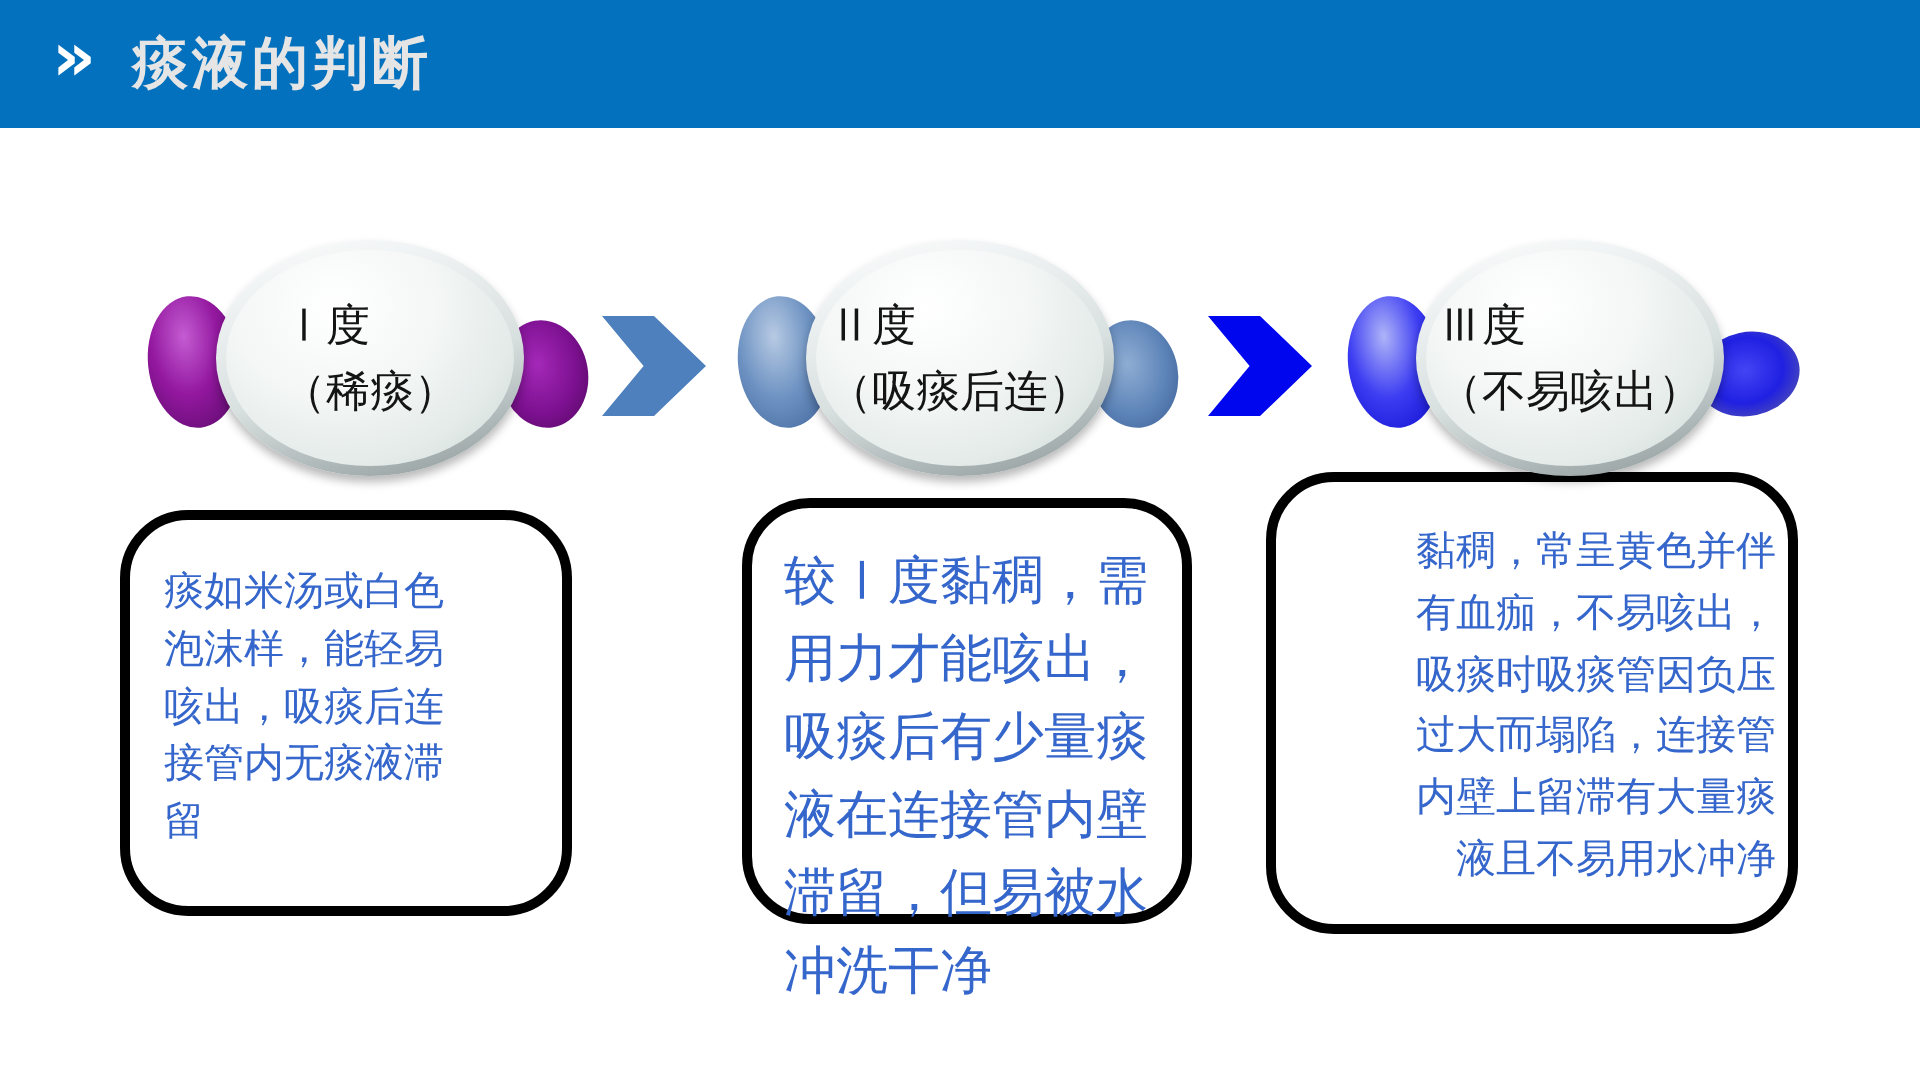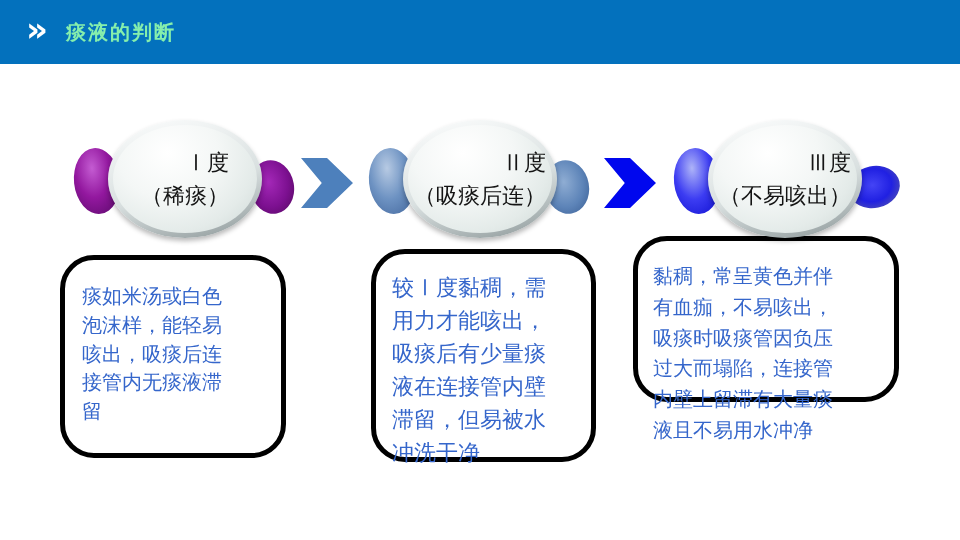--- a/index.html
+++ b/index.html
@@ -17,21 +17,21 @@
     background:#0371bd;
     display:flex; align-items:center;
   }
   .chevron-glyph {
     color:#ffffff; font-size:34px; font-weight:bold; line-height:1;
     margin-left:26px; margin-top:-6px;
     font-family:"DejaVu Sans", sans-serif;
     letter-spacing:-2px;
   }
   .page-title {
-    color:#86efac; font-size:20px; font-weight:bold;
+    color:#e5e5e5; font-size:28px; font-weight:bold;
     margin-left:20px; letter-spacing:2px;
   }
 
   
   .stage { position:absolute; width:154px; height:118px; top:120px; }
   .stage-1 { left:108px; }
   .stage-2 { left:403px; }
   .stage-3 { left:708px; }
 
   .blob { position:absolute; border-radius:50%; z-index:0; }
@@ -52,21 +52,21 @@
     background:linear-gradient(165deg, #fdfefe 0%, #d9e0e0 55%, #8d9899 100%);
     box-shadow:0 3px 5px rgba(0,0,0,0.28);
     padding:5px;
   }
   .orb-in {
     width:100%; height:100%; border-radius:50%;
     background:radial-gradient(ellipse at 38% 26%, #ffffff 0%, #f4f7f6 40%, #e4ebe9 70%, #ccd6d4 100%);
     display:flex; align-items:center; justify-content:center;
   }
   .orb-label {
-    text-align:right; white-space:pre-line;
+    text-align:left; white-space:pre-line;
     font-family:"Liberation Serif", serif;
     font-size:22px; line-height:1.5; color:#141414;
   }
 
   
   .arrow {
     position:absolute; top:158px; width:52px; height:50px;
     clip-path:polygon(0 0, 50% 0, 100% 50%, 50% 100%, 0 100%, 40% 50%);
   }
   .arrow-1 { left:301px; background:#4d80bc; }
@@ -78,22 +78,22 @@
     border:5px solid #000000; border-radius:34px;
   }
   .note p {
     white-space:pre-line;
     font-family:"Liberation Serif", serif;
     color:#3566cb;
   }
   .note-1 { left:60px;  top:255px; width:226px; height:203px; padding:22px 8px 0 17px; }
   .note-1 p { font-size:20px;   line-height:1.44; }
   .note-2 { left:371px; top:249px; width:225px; height:213px; padding:17px 8px 0 16px; }
-  .note-2 p { font-size:22px; line-height:1.5; }
-  .note-3 { left:633px; top:236px; width:266px; height:166px; padding:20px 6px 0 15px; }
+  .note-2 p { font-size:26px; line-height:1.5; }
+  .note-3 { left:633px; top:236px; width:266px; height:231px; padding:20px 6px 0 15px;text-align:right; }
   .note-3 p { font-size:20px;   line-height:1.54; }
 </style>
 </head>
 <body>
 
 <header class="title-bar">
   <span class="chevron-glyph">»</span>
   <h1 class="page-title">痰液的判断</h1>
 </header>
 

